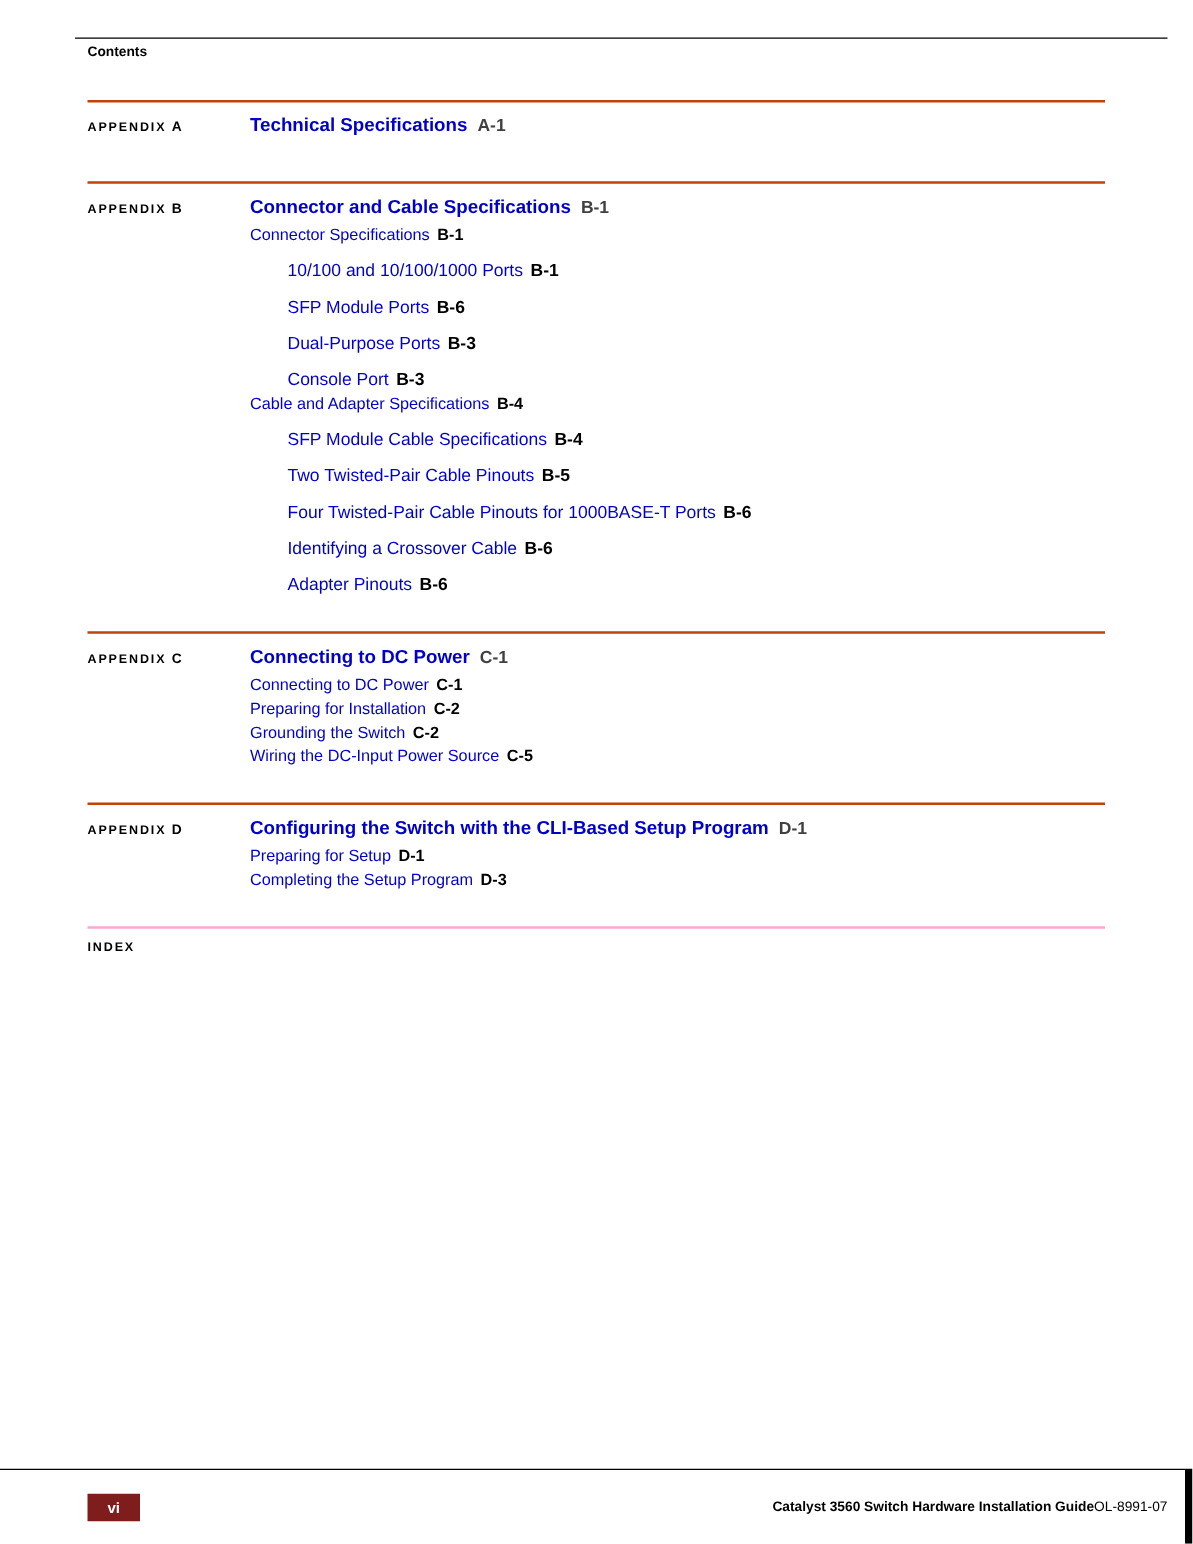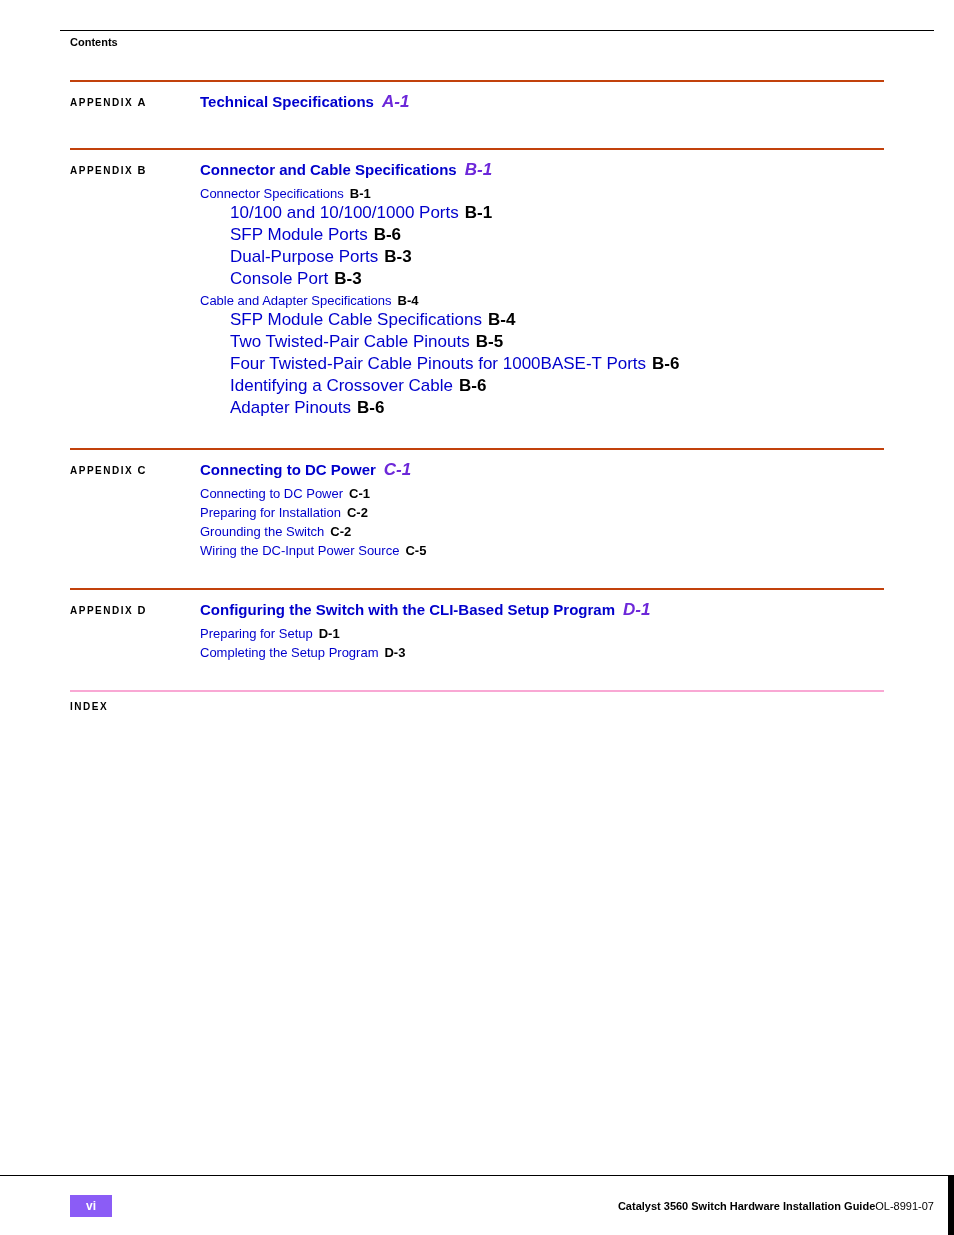--- a/index.html
+++ b/index.html
@@ -71,46 +71,45 @@
 
     
     .appendix-title {
       color: #0000cc;
       font-weight: bold;
       font-size: 15px;
       margin-bottom: 6px;
     }
 
     .appendix-title .page-ref {
-      color: #6d28d9;
-      font-weight: bold;
-      font-size: 17px;
+      color: #404040;
+      font-weight: bold;
+      font-size: 14px;
       margin-left: 8px;
-      font-style: italic;
     }
 
     
     .entry-l1 {
       margin-left: 0px;
       margin-top: 4px;
       font-size: 13px;
       color: #0000cc;
     }
 
     .entry-l1 .page-ref {
       color: #000;
       font-weight: bold;
       margin-left: 6px;
     }
 
     
     .entry-l2 {
       margin-left: 30px;
-      margin-top: 2px;
-      font-size: 17px;
+      margin-top: 13px;
+      font-size: 14px;
       color: #0000cc;
     }
 
     .entry-l2 .page-ref {
       color: #000;
       font-weight: bold;
       margin-left: 6px;
     }
 
     
@@ -134,21 +133,21 @@
       bottom: 0;
       left: 0;
       right: 0;
       height: 60px;
       display: flex;
       align-items: center;
       border-top: 1px solid #000;
     }
 
     .footer-left {
-      background: #8b5cf6;
+      background: #7f1d1d;
       color: #fff;
       padding: 4px 16px;
       font-size: 12px;
       font-weight: bold;
       margin-left: 70px;
       margin-right: 20px;
     }
 
     .footer-center {
       flex: 1;

